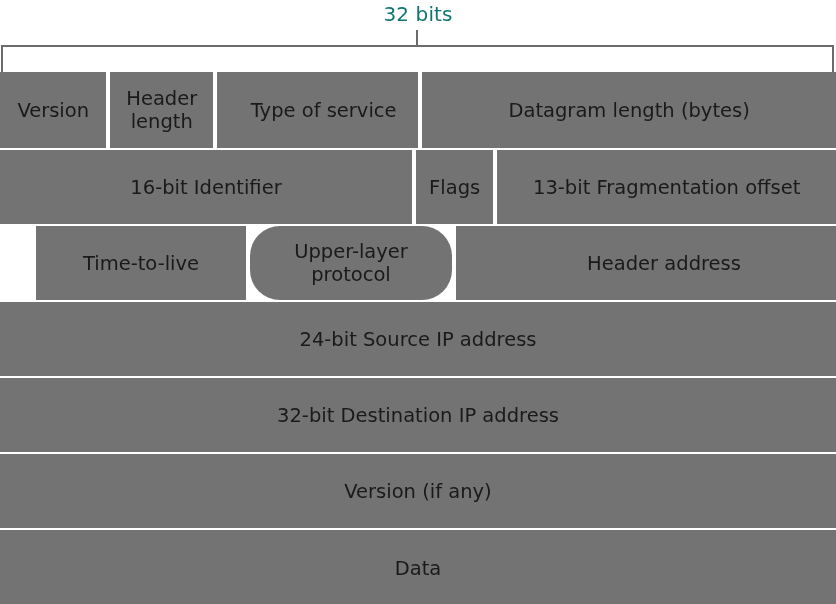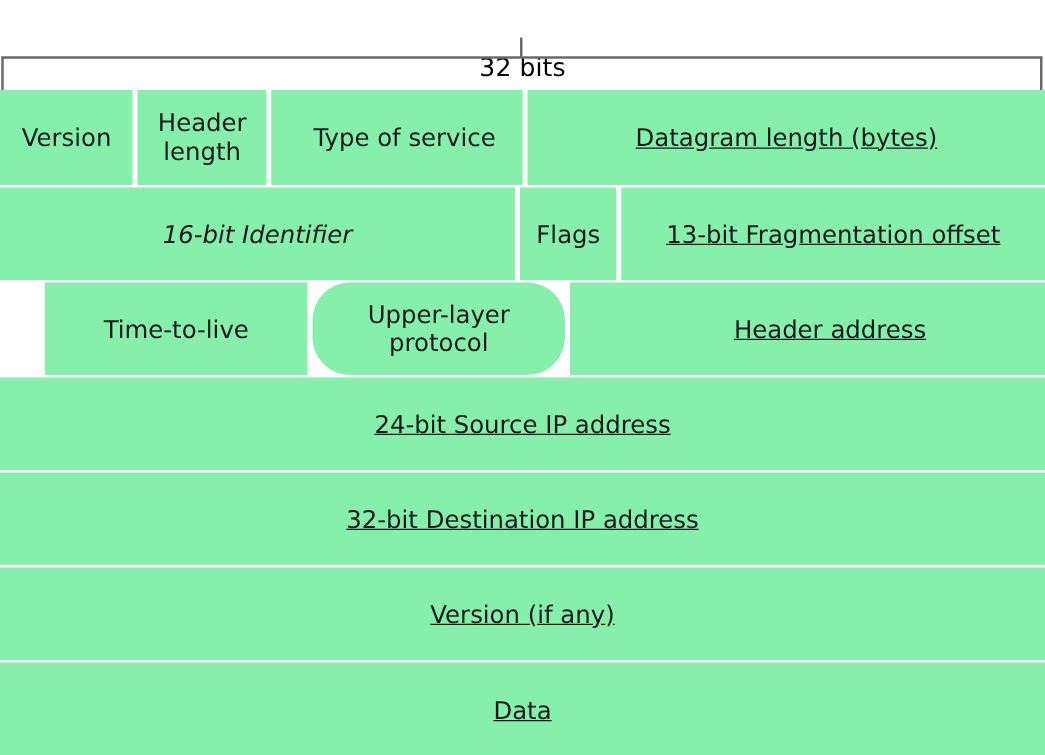--- a/index.html
+++ b/index.html
@@ -24,23 +24,22 @@
   
   .bits-label {
     position: absolute;
     left: 0;
     top: 2px;
     width: 836px;
     text-align: center;
     font-size: 20px;
     line-height: 24px;
     letter-spacing: 0.1px;
-    color: #000000;
+    color: #0f766e;
     white-space: nowrap;
-    margin-top: 40px;
   }
   .bracket-svg {
     position: absolute;
     left: 0;
     top: 26px;
     width: 836px;
     height: 48px;
     display: block;
   }
 
@@ -59,43 +58,43 @@
     align-items: stretch;
     margin-bottom: 2px;
   }
   .row.r1 { height: 76px; }
   .row.r2 { height: 74px; }
   .row.r3 { height: 74px; padding-left: 36px; }
   .row.full { height: 74px; }
   .row.last { height: 76px; margin-bottom: 0; }
 
   .cell {
-    background: #86efac;
+    background: #737373;
     display: flex;
     align-items: center;
     justify-content: center;
     text-align: center;
     font-size: 19.5px;
     line-height: 23px;
     color: #1a1a1a;
     box-sizing: border-box;
     padding: 0 4px;
     margin-right: 4px;
     overflow: hidden;
   }
-  .cell:last-child { margin-right: 0; text-decoration: underline; }
+  .cell:last-child { margin-right: 0; }
 
   
   .w-version   { width: 108px; }
   .w-hlen      { width: 104px; }
   .w-tos       { width: 204px; padding-left: 16px; }
   .w-dglen     { width: 420px; }
 
   
-  .w-ident     { width: 416px; font-style: italic; }
+  .w-ident     { width: 416px; }
   .w-flags     { width: 78px; }
   .w-fragoff   { width: 342px; }
 
   
   .w-ttl       { width: 212px; }
   .w-upper     { width: 204px; border-radius: 30px; }
   .w-cksum     { width: 420px; }
 
   .w-full      { width: 836px; }
 </style>

